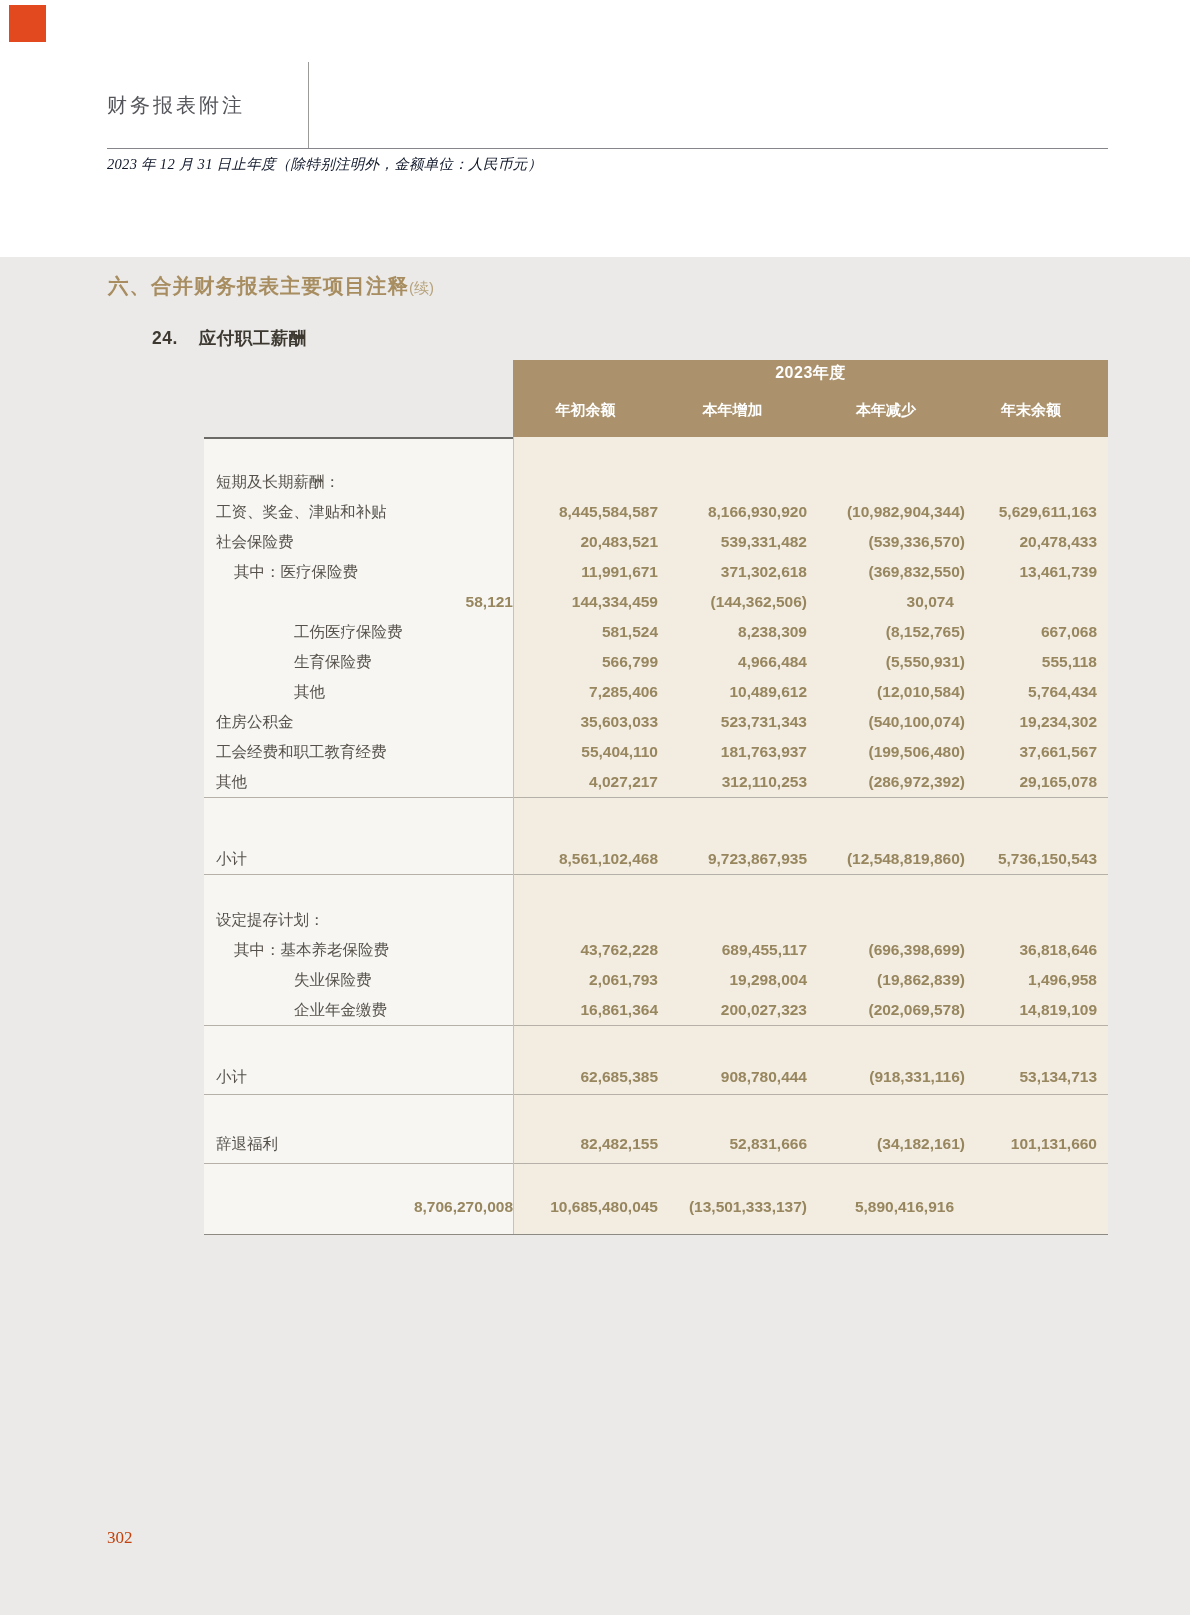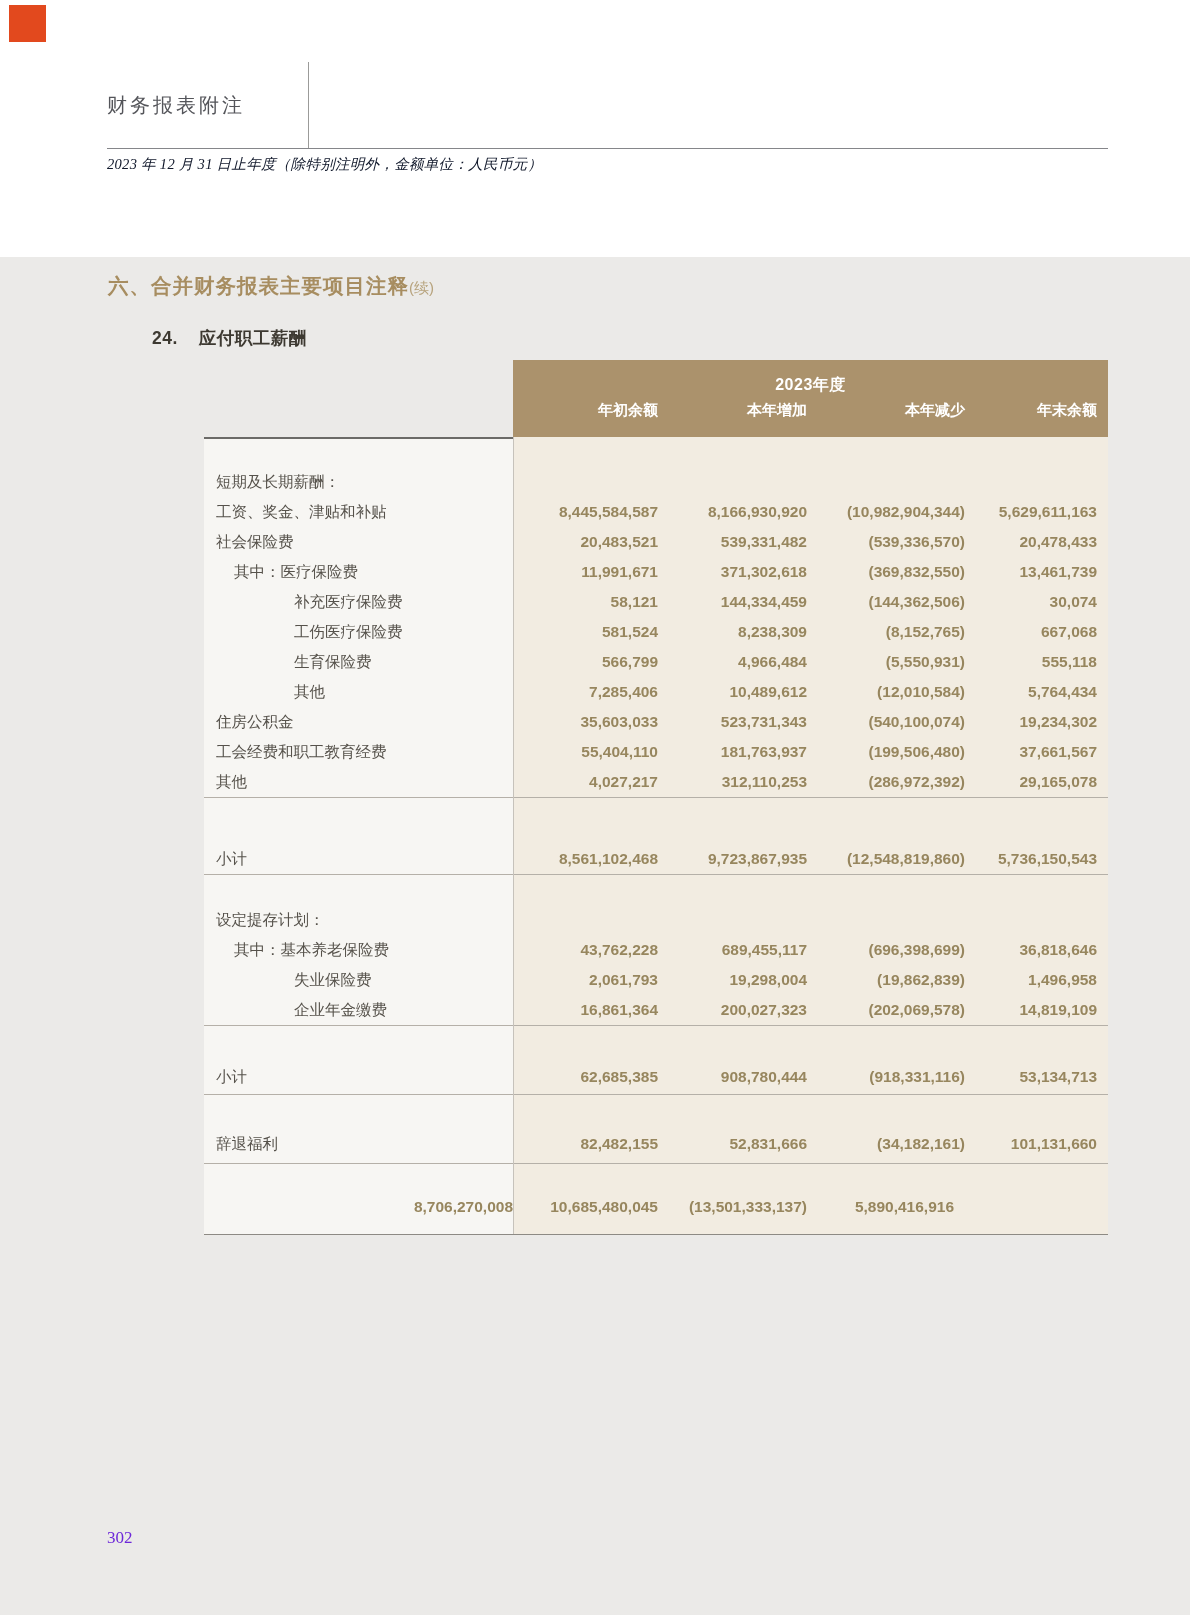--- a/index.html
+++ b/index.html
@@ -30,23 +30,23 @@
   }
   .sec-heading .suffix { font-size:15px; font-weight:400; color:#b7a37d; letter-spacing:0; }
   .subsection {
     position:absolute; left:152px; top:326px;
     font-size:17.5px; font-weight:700; color:#3d3931; letter-spacing:0.5px;
   }
   .subsection .no { margin-right:21px; }
 
   .tablewrap { position:absolute; left:204px; top:360px; width:904px; }
   .thead { margin-left:309px; width:595px; height:77px; background:#ab926c; color:#ffffff; }
-  .thead-year { padding-top:12px; height:34px; line-height:26px; text-align:center; font-size:16px; font-weight:700; letter-spacing:0.5px; }
+  .thead-year { padding-top:0; height:34px; line-height:26px; text-align:center; font-size:16px; font-weight:700; letter-spacing:0.5px; }
   .thead-cols { display:grid; grid-template-columns:145px 149px 158px 143px; height:43px; line-height:32px; font-size:15px; font-weight:600; }
-  .thead-cols .hc { text-align:right; }
+  .thead-cols .hc { text-align:center; }
   .thead-cols .hc:last-child { padding-right:11px; }
 
   .tbody {
     position:relative;
     background:linear-gradient(90deg,#f7f6f3 0,#f7f6f3 309px,#f2ece1 309px,#f2ece1 100%);
     border-bottom:1px solid #8d8a84;
   }
   .tbody::before { content:""; position:absolute; left:0; top:0; width:309px; height:2px; background:#6b6a67; }
   .tbody::after  { content:""; position:absolute; left:309px; top:0; bottom:0; width:1px; background:#c6c2bb; }
 
@@ -62,21 +62,21 @@
   .row { display:grid; grid-template-columns:309px 145px 149px 158px 143px; height:30px; line-height:30px; }
   .row .lbl { padding-left:12px; font-size:15.5px; color:#56524b; white-space:nowrap; }
   .row.ind1 .lbl { padding-left:30px; }
   .row.ind2 .lbl { padding-left:90px; }
   .row .val { text-align:right; font-size:15.5px; font-weight:700; color:#97865e; white-space:nowrap; }
   .row .val:last-child { padding-right:11px; }
 
   .page-no {
     position:absolute; left:107px; top:1528px;
     font-family:"Liberation Serif","DejaVu Serif",serif;
-    font-size:17px; color:#6d28d9;
+    font-size:17px; color:#c2410c;
   }
 </style>
 </head>
 <body>
 
 <div class="band-top"></div>
 <div class="corner"></div>
 <div class="doc-title">财务报表附注</div>
 <div class="v-divider"></div>
 <div class="h-rule"></div>
@@ -121,21 +121,20 @@
         <div class="val">20,478,433</div>
       </div>
       <div class="row ind1">
         <div class="lbl">其中：医疗保险费</div>
         <div class="val">11,991,671</div>
         <div class="val">371,302,618</div>
         <div class="val">(369,832,550)</div>
         <div class="val">13,461,739</div>
       </div>
       <div class="row ind2">
-        <div class="lbl">补充医疗保险费</div>
         <div class="val">58,121</div>
         <div class="val">144,334,459</div>
         <div class="val">(144,362,506)</div>
         <div class="val">30,074</div>
       </div>
       <div class="row ind2">
         <div class="lbl">工伤医疗保险费</div>
         <div class="val">581,524</div>
         <div class="val">8,238,309</div>
         <div class="val">(8,152,765)</div>

